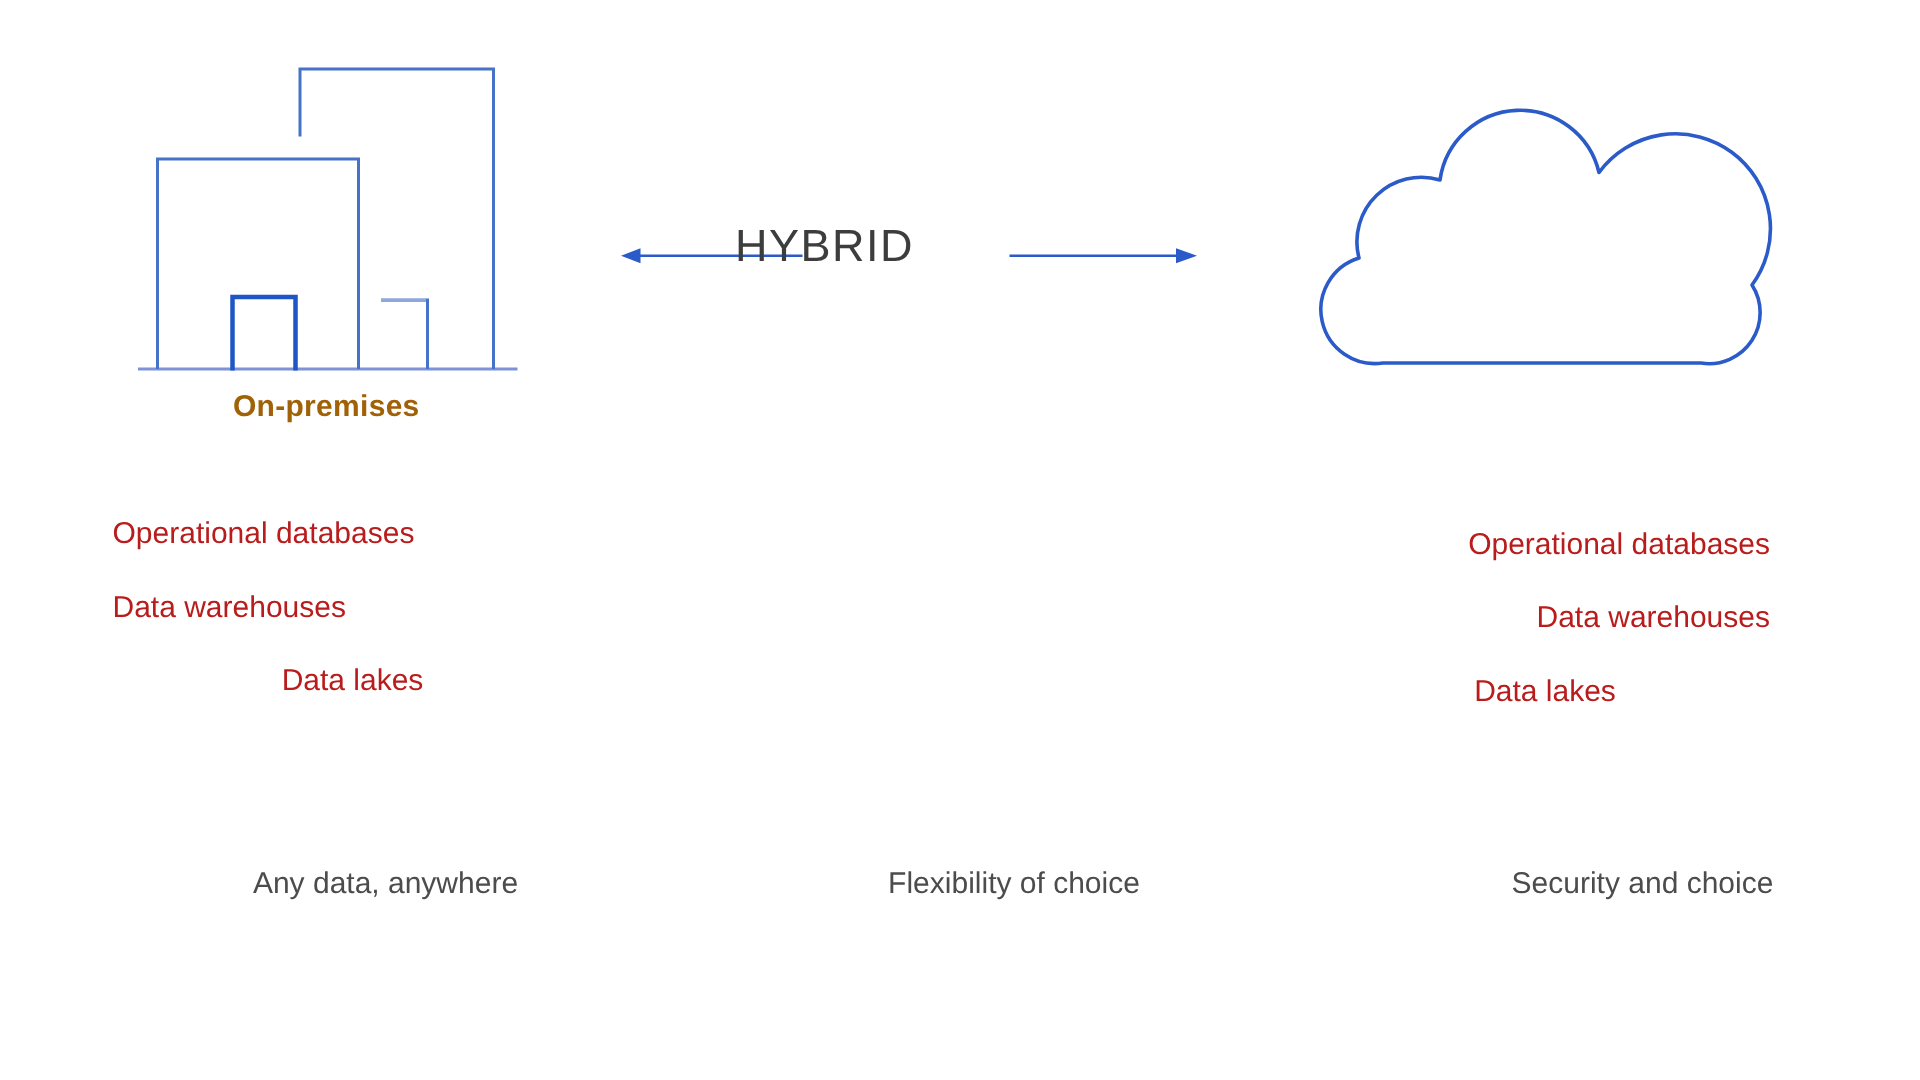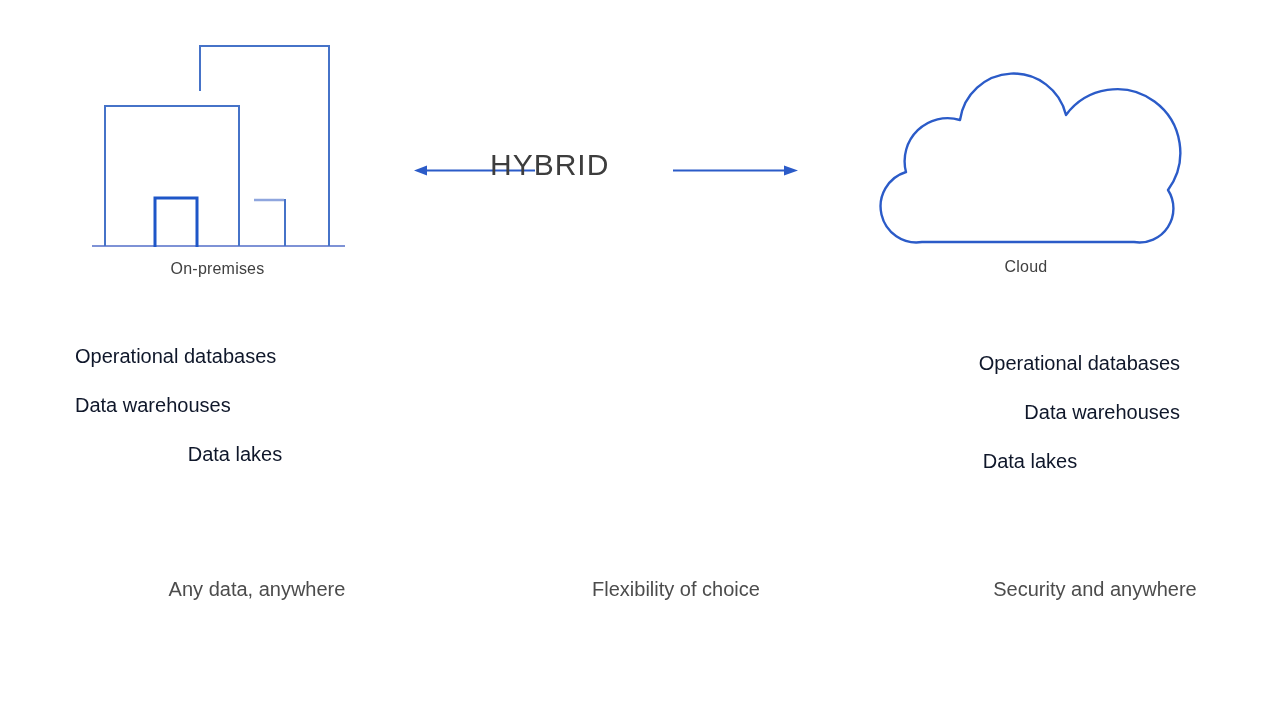--- a/index.html
+++ b/index.html
@@ -9,36 +9,36 @@
   .canvas { position: absolute; left: 0; top: 0; width: 1280px; height: 720px; background: #ffffff; }
 
   .abs { position: absolute; }
 
   
   .onprem-icon  { left: 85px;  top: 40px;  width: 265px; height: 212px; }
   .cloud-icon   { left: 858px; top: 60px;  width: 334px; height: 194px; }
 
   
   .icon-caption {
-    font-size: 16px; font-weight: normal; color: #404040;
+    font-size: 20px; font-weight: bold; color: #a16207;
     text-align: center; letter-spacing: 0.2px;
   }
   .onprem-caption { left: 85px;  top: 260px; width: 265px; }
   .cloud-caption  { left: 860px; top: 258px; width: 332px; }
 
   
   .hybrid-label {
     left: 490px; top: 148px; width: 230px; text-align: left;
     font-size: 30px; font-weight: 300; color: #3d3d3d; letter-spacing: 1px;
   }
   .arrow-left  { left: 414px; top: 163px; width: 122px; height: 15px; }
   .arrow-right { left: 672px; top: 163px; width: 126px; height: 15px; }
 
   
-  .data-list { font-size: 20px; color: #0f172a; }
+  .data-list { font-size: 20px; color: #b91c1c; }
   .data-list .row { position: absolute; left: 0; width: 100%; white-space: nowrap; }
   .list-left  { left: 75px;  top: 345px; width: 320px; height: 130px; text-align: left; }
   .list-right { left: 880px; top: 352px; width: 300px; height: 130px; text-align: right; }
   .row-0 { top: 0px; }
   .row-1 { top: 49px; }
   .row-2 { top: 98px; text-align: center; }
 
   
   .benefit {
     top: 578px; width: 300px; text-align: center;
@@ -89,31 +89,30 @@
   <div class="abs cloud-icon">
     <svg viewBox="0 0 334 194" fill="none" xmlns="http://www.w3.org/2000/svg">
       <path d="M 276,182 L 64,182
                A 36 36 0 0 1 48,112
                A 43 43 0 0 1 102,60
                A 54 54 0 0 1 208,55
                A 62 62 0 0 1 310,130
                A 34 34 0 0 1 276,182 Z" stroke="#2b5bc8" stroke-width="2.4" stroke-linejoin="round" fill="none"></path>
     </svg>
   </div>
-  <div class="abs icon-caption cloud-caption">Cloud</div>
 
   <div class="abs data-list list-left">
     <div class="row row-0">Operational databases</div>
     <div class="row row-1">Data warehouses</div>
     <div class="row row-2">Data lakes</div>
   </div>
 
   <div class="abs data-list list-right">
     <div class="row row-0">Operational databases</div>
     <div class="row row-1">Data warehouses</div>
     <div class="row row-2">Data lakes</div>
   </div>
 
   <div class="abs benefit benefit-1">Flexibility of choice</div>
   <div class="abs benefit benefit-0">Any data, anywhere</div>
-  <div class="abs benefit benefit-2">Security and anywhere</div>
+  <div class="abs benefit benefit-2">Security and choice</div>
 
 </div>
 
 </body></html>

